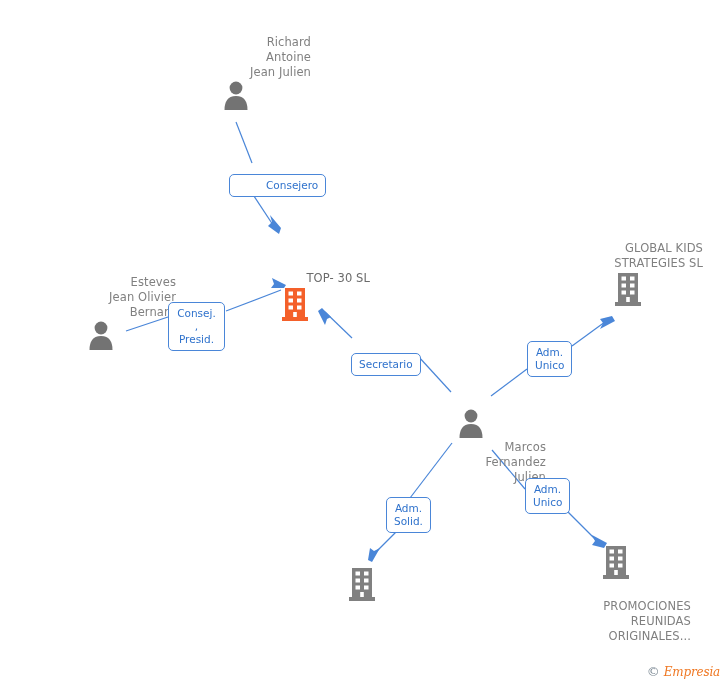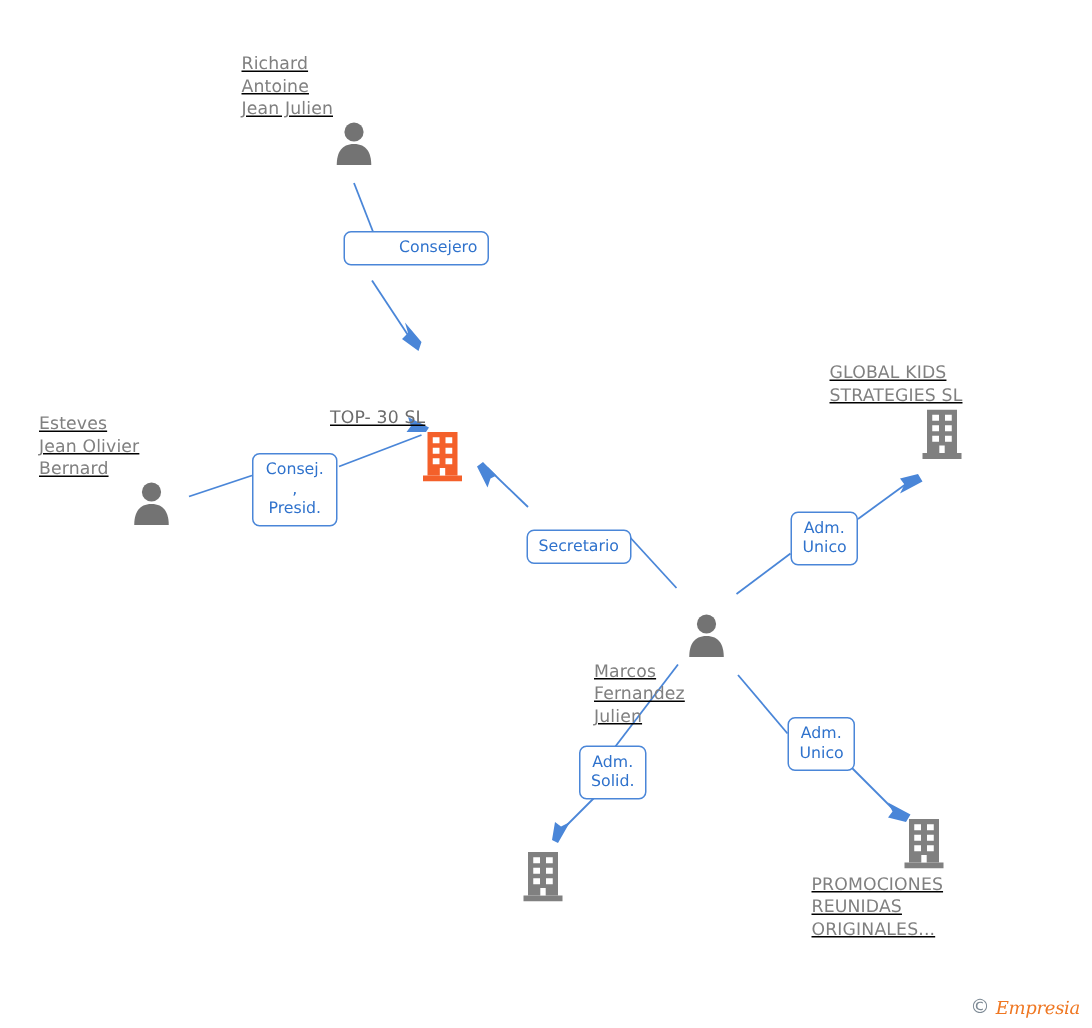--- a/index.html
+++ b/index.html
@@ -24,23 +24,22 @@
     width: 728px;
     height: 685px;
     pointer-events: none;
   }
 
   
   .node {
     position: absolute;
     width: 150px;
     margin-left: -75px;
-    text-align: left;
+    text-align: right;
     line-height: 15px;
-    text-decoration: underline;
   }
   .node .label {
     font-size: 11.5px;
     color: #808080;
     letter-spacing: 0.1px;
     white-space: pre-line;
   }
   .node .label.dark {
     color: #6b6b6b;
   }
@@ -231,26 +230,26 @@
       <g fill="#ffffff">
         <rect x="8.5" y="3.5" width="4.5" height="4"></rect>
         <rect x="17" y="3.5" width="4.5" height="4"></rect>
         <rect x="8.5" y="10.5" width="4.5" height="4"></rect>
         <rect x="17" y="10.5" width="4.5" height="4"></rect>
         <rect x="8.5" y="17.5" width="4.5" height="4"></rect>
         <rect x="17" y="17.5" width="4.5" height="4"></rect>
         <rect x="13.2" y="24" width="3.6" height="5"></rect>
       </g>
     </svg>
-    <div class="label" style="margin-top:3px;">PROMOCIONES
+    <div class="label" style="margin-top:20px;">PROMOCIONES
 REUNIDAS
 ORIGINALES...</div>
   </div>
 
-  <div class="badge" style="left:229px; top:154px;padding-left:36px;">Consejero</div>
+  <div class="badge" style="left:229px; top:174px;padding-left:36px;">Consejero</div>
 
   <div class="badge" style="left:168px; top:302px; width:57px;">Consej. ,
 Presid.</div>
 
   <div class="badge" style="left:351px; top:353px;">Secretario</div>
 
   <div class="badge" style="left:527px; top:341px; width:45px;">Adm.
 Unico</div>
 
   <div class="badge" style="left:386px; top:497px; width:45px;">Adm.

